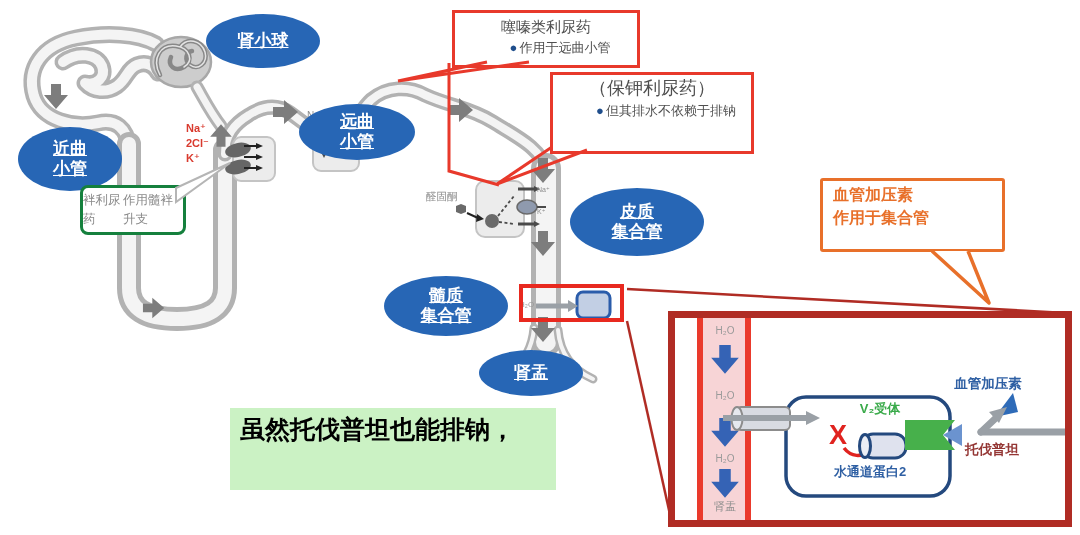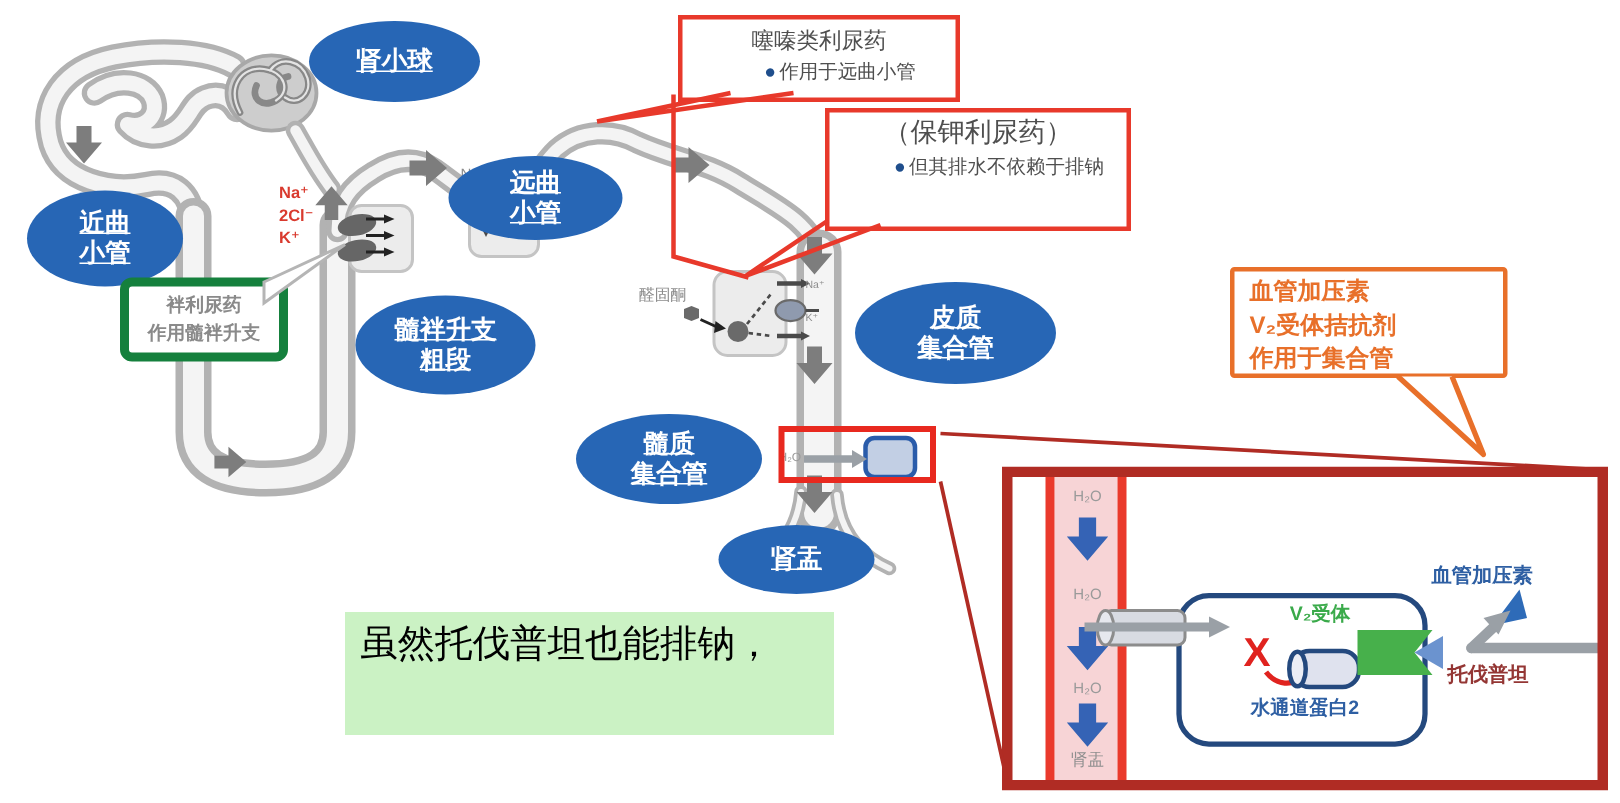--- a/index.html
+++ b/index.html
@@ -13,35 +13,35 @@
            font-size:17px;line-height:1.18;display:flex;align-items:center;justify-content:center;
            text-align:center;white-space:pre-line;z-index:2;text-decoration:underline;}
   .e-glomerulus{left:206px;top:14px;width:114px;height:54px;}
   .e-distal{left:299px;top:60px;width:116px;height:56px;margin-top:44px;}
   .e-proximal{left:18px;top:127px;width:104px;height:64px;}
   .e-thick{left:237px;top:197px;width:120px;height:66px;}
   .e-cortical{left:570px;top:188px;width:134px;height:68px;}
   .e-medullary{left:384px;top:276px;width:124px;height:60px;}
   .e-loop{left:127px;top:320px;width:108px;height:50px;}
   .e-pelvis{left:479px;top:350px;width:104px;height:46px;}
-  .loop-box{left:80px;top:185px;width:100px;height:44px;background:#fff;border:6px solid #15803d;
-            border-radius:8px;color:#8a8a8a;font-size:12.5px;line-height:1.5;display:flex;flex-direction:column;
-            align-items:center;justify-content:center;z-index:4;font-weight:bold;}
+  .loop-box{left:80px;top:185px;width:100px;height:44px;background:#fff;border:3px solid #15803d;
+            border-radius:8px;color:#8a8a8a;font-size:12.5px;line-height:1.5;display:flex;flex-direction:row;
+            align-items:center;justify-content:center;z-index:4;}
   .red-anno{background:#fff;border:3px solid #e8392b;color:#4f4f4f;text-align:center;z-index:4;}
   .box1{left:452px;top:10px;width:182px;height:52px;}
   .box2{left:550px;top:72px;width:198px;height:76px;}
   .anno-title{font-size:15px;margin-top:5px;}
   .anno-sub{font-size:18px;margin-top:1px;}
   .anno-line{font-size:13px;margin-top:2px;margin-left:28px;}
   .bullet{color:#1f4e8c;margin-right:2px;}
   .callout{left:820px;top:178px;width:185px;height:74px;background:#fff;border:3.5px solid #e8702a;
            border-radius:3px;color:#e8702a;font-size:16px;font-weight:bold;line-height:1.42;
            padding:3px 0 0 10px;box-sizing:border-box;z-index:4;}
   .note{left:230px;top:408px;width:326px;height:82px;background:#cbf2c4;color:#000;
-        font-family:"Liberation Serif","DejaVu Serif",serif;font-weight:normal;font-size:25px;
+        font-family:"Liberation Serif","DejaVu Serif",serif;font-weight:bold;font-size:25px;
         line-height:1.52;padding:3px 0 0 10px;box-sizing:border-box;z-index:2;}
   .redbox-hl{left:519px;top:284px;width:105px;height:38px;border:4px solid #e8291f;box-sizing:border-box;z-index:4;}
   .inset{left:668px;top:311px;width:404px;height:216px;z-index:3;}
   .z1{z-index:1;} .z6{z-index:6;pointer-events:none;}
   text{font-family:"Liberation Sans","DejaVu Sans",sans-serif;}
 </style>
 </head>
 <body>
 
 <div id="canvas">
@@ -165,22 +165,20 @@
     <text x="537" y="192" font-size="7" fill="#8c8c8c">Na⁺</text>
     <text x="537" y="214" font-size="7" fill="#8c8c8c">K⁺</text>
     <text x="519" y="307" font-size="8" fill="#9a9a9a">H₂O</text>
   </svg>
 
   <div class="ellipse e-glomerulus">肾小球</div>
   <div class="ellipse e-distal">远曲
 小管</div>
   <div class="ellipse e-proximal">近曲
 小管</div>
-  <div class="ellipse e-thick">髓袢升支
-粗段</div>
   <div class="ellipse e-cortical">皮质
 集合管</div>
   <div class="ellipse e-medullary">髓质
 集合管</div>
   <div class="ellipse e-pelvis">肾盂</div>
 
   <div class="abs loop-box">
     <div>袢利尿药</div>
     <div>作用髓袢升支</div>
   </div>
@@ -190,21 +188,20 @@
     <div class="anno-line"><span class="bullet">●</span><span>作用于远曲小管</span></div>
   </div>
 
   <div class="abs red-anno box2">
     <div class="anno-sub">（保钾利尿药）</div>
     <div class="anno-line"><span class="bullet">●</span><span>但其排水不依赖于排钠</span></div>
   </div>
 
   <div class="abs callout">
     <div>血管加压素</div>
-    <div>V₂受体拮抗剂</div>
     <div>作用于集合管</div>
   </div>
 
   <div class="abs note">
     <div>虽然托伐普坦也能排钠，</div>
   </div>
 
   <div class="abs redbox-hl"></div>
 
   <div class="abs inset">

